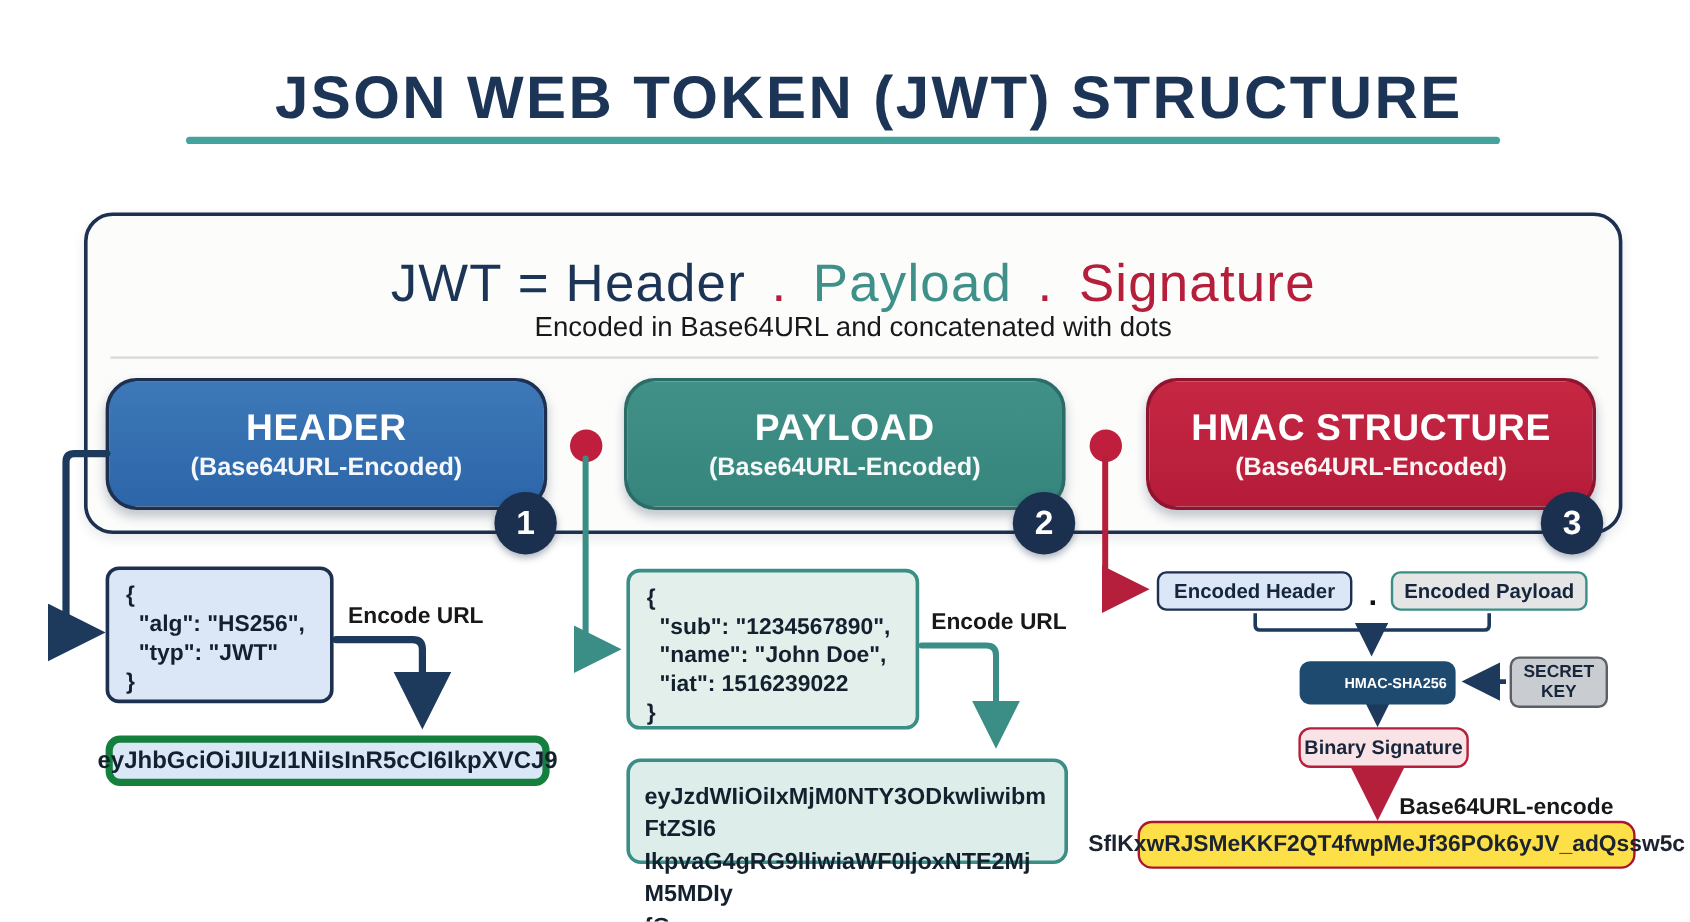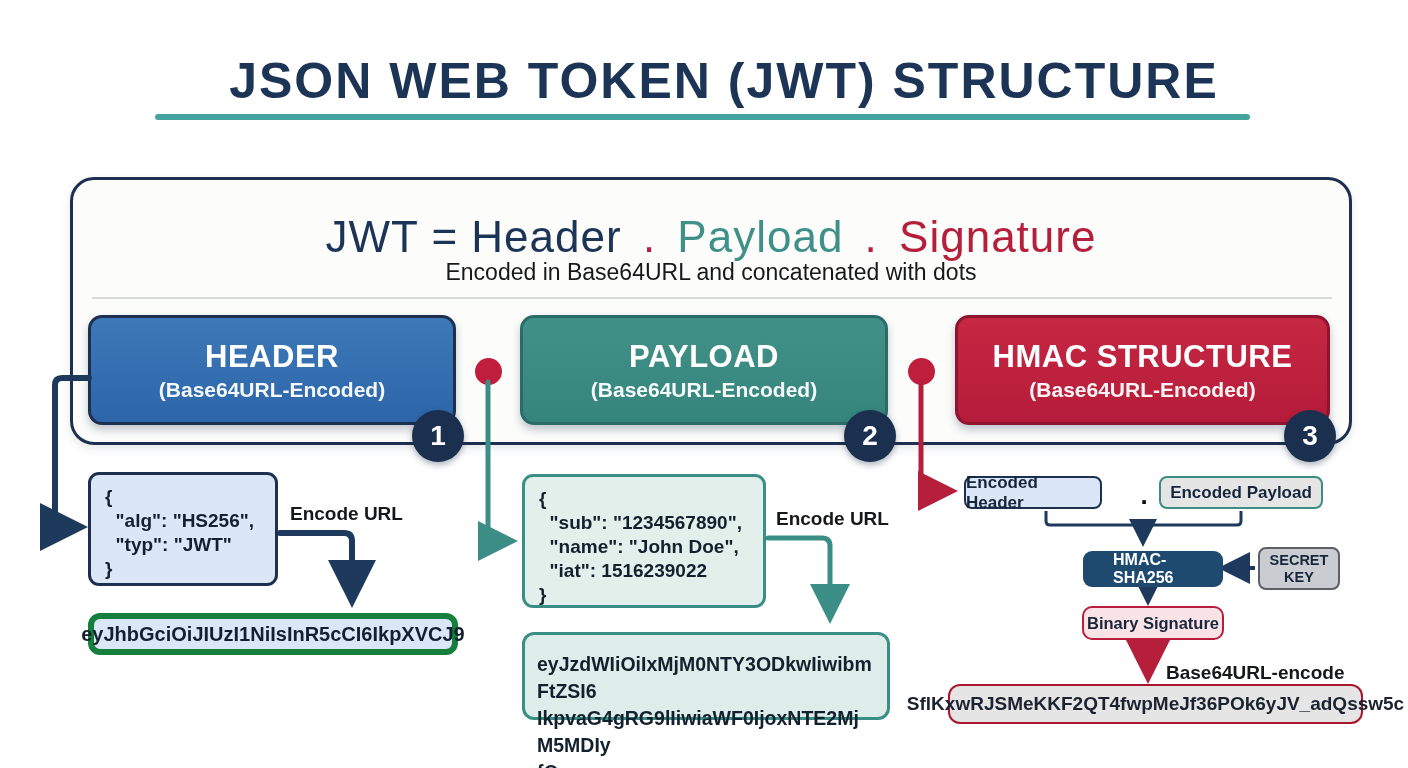--- a/index.html
+++ b/index.html
@@ -19,21 +19,21 @@
     box-shadow:0 4px 10px rgba(20,40,70,.10); }
   .equation { position:absolute; left:70px; top:196px; width:1282px; text-align:center;
     font-size:44px; font-weight:400; letter-spacing:1px;margin-top:16px; }
   .eq-navy { color:#1c3456; } .eq-teal { color:#3f9089; } .eq-red { color:#b51f3b; }
   .eq-dot { color:#b51f3b; padding:0 8px; }
   .subtitle { position:absolute; left:70px; top:259px; width:1282px; text-align:center;
     font-size:23px; font-weight:400; color:#17181a; }
   .divider { position:absolute; left:92px; top:297px; width:1240px; height:2px; background:#d7dbdb; }
 
   
-  .stage-block { position:absolute; top:315px; height:110px; border-radius:14px;
+  .stage-block { position:absolute; top:315px; height:110px; border-radius:26px;
     color:#ffffff; text-align:center; padding-top:22px;
     box-shadow:0 5px 9px rgba(20,40,70,.25); }
   .stage-block .bt { font-size:31px; font-weight:800; letter-spacing:.5px; line-height:1.1; }
   .stage-block .bs { font-size:21px; font-weight:600; color:rgba(255,255,255,.95); margin-top:4px; }
   .blk-header { left:88px; width:368px;
     background:linear-gradient(180deg,#3d78b8 0%,#2c66a9 100%); border:3px solid #1d3050; }
   .blk-payload { left:520px; width:368px;
     background:linear-gradient(180deg,#429189 0%,#35857d 100%); border:3px solid #2b6d66; }
   .blk-signature { left:955px; width:375px;
     background:linear-gradient(180deg,#c62743 0%,#b51c39 100%); border:3px solid #8e1430; }
@@ -65,38 +65,38 @@
   .eb-header { left:88px; top:613px; width:370px; height:42px; justify-content:center;
     background:#d9e7f7; border:6px solid #15803d; font-size:20px; }
   .eb-payload { left:522px; top:632px; width:368px; height:88px;
     background:#ddeeea; border:3px solid #3a8e86; font-size:19.5px; line-height:27px;
     padding:16px 12px; white-space:pre-line; word-break:break-all; align-items:flex-start; }
 
   
   .chip { position:absolute; top:476px; height:33px; border-radius:8px;
     display:flex; align-items:center; justify-content:center;
     font-size:17px; font-weight:800; color:#15253c; }
-  .chip-eh { left:964px; width:138px; background:#dbe7f6; border:2.5px solid #1d3050; }
+  .chip-eh { left:964px; width:163px; background:#dbe7f6; border:2.5px solid #1d3050; }
   .chip-ep { left:1159px; width:164px; background:#e5e5e5; border:2.5px solid #3a8e86; }
   .chip-dot { position:absolute; left:1135px; top:480px; width:18px; text-align:center;
     font-size:26px; font-weight:800; color:#111; }
 
-  .hmac-box { position:absolute; left:1083px; top:551px; width:140px; height:36px;
+  .hmac-box { position:absolute; left:1083px; top:551px; width:130px; height:36px;
     background:#1d4a6e; border-radius:9px; display:flex; align-items:center;
-    justify-content:center; color:#fff; font-size:16px; font-weight:800;padding-left:30px; }
+    justify-content:center; color:#fff; font-size:12px; font-weight:800;padding-left:30px; }
   .secret-box { position:absolute; left:1258px; top:547px; width:82px; height:43px;
     background:#c9ccd0; border:2.5px solid #5b6066; border-radius:8px;
     display:flex; align-items:center; justify-content:center; text-align:center;
     font-size:14.5px; font-weight:800; color:#17263a; line-height:1.15; white-space:pre-line; }
   .binsig-box { position:absolute; left:1082px; top:606px; width:142px; height:34px;
     background:#fae3e7; border:2.5px solid #b51f3b; border-radius:10px;
     display:flex; align-items:center; justify-content:center;
     font-size:16.5px; font-weight:800; color:#17263a; }
   .final-box { position:absolute; left:948px; top:684px; width:415px; height:40px;
-    background:#e5e5e5; border:2.5px solid #a8172f; border-radius:12px;
+    background:#fde047; border:2.5px solid #a8172f; border-radius:12px;
     display:flex; align-items:center; justify-content:center;
     font-size:19px; font-weight:700; color:#1b2230; }
 
   .connectors { position:absolute; left:0; top:0; width:1408px; height:768px;
     pointer-events:none; }
 </style>
 </head>
 <body>
 
 <div id="stage">

